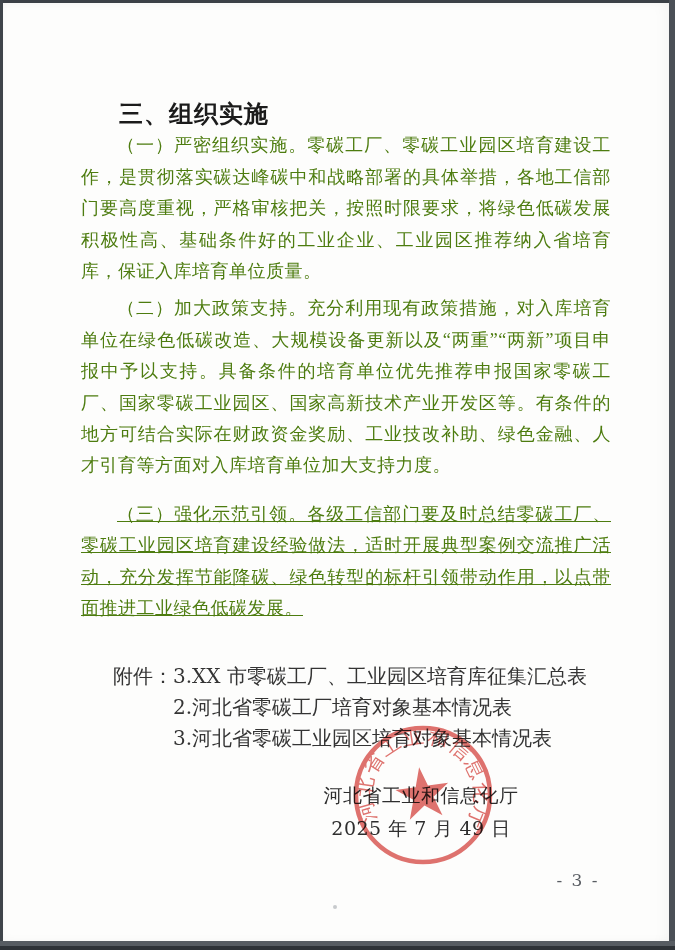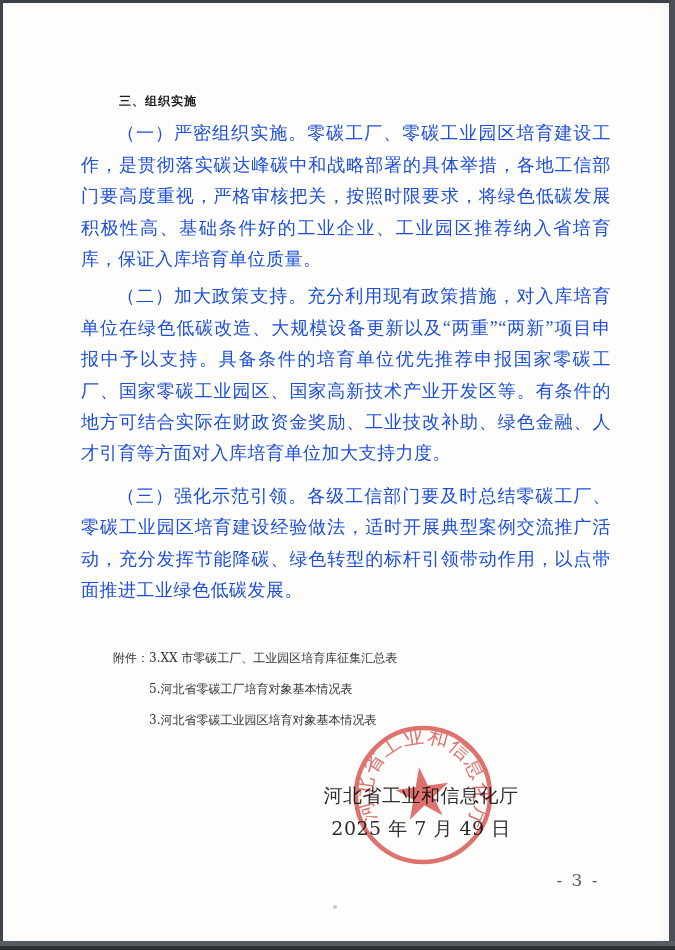--- a/index.html
+++ b/index.html
@@ -28,45 +28,46 @@
   .edge-bottom { position: absolute; left: 0; top: 941px; width: 675px; height: 5px; background: #575c62; }
   .edge-bottom2{ position: absolute; left: 0; top: 946px; width: 675px; height: 4px; background: #2e3237; }
 
   .content {
     position: absolute;
     left: 81px;
     top: 86px;
     width: 530px;
   }
   .heading {
-    font-size: 12px;
+    font-size: 24px;
     line-height: 31.4px;
     font-weight: bold;
     color: #1b1b1b;
     padding-left: 38px;
     letter-spacing: 1px;
+    margin-top: 12px;
   }
   .para {
     font-size: 18px;
     line-height: 31.4px;
     text-align: justify;
     text-align-last: left;
     text-indent: 2em;
-    color: #1d4ed8;
+    color: #4d7c0f;
     letter-spacing: 0.5px;
   }
   .para.gap1 { margin-top: 7px; font-family: Liberation Serif, serif; }
-  .para.gap2 { margin-top: 10px; }
+  .para.gap2 { margin-top: 16px; text-decoration: underline; }
 
   .attachments {
     margin-top: 37px;
     display: flex;
     align-items: flex-start;
     padding-left: 32px;
-    font-size: 12px;
+    font-size: 20px;
     line-height: 31.2px;
     color: #343434;
   }
   .att-label { white-space: nowrap; }
   .att-items { flex: 1; }
 
   .signature {
     position: absolute;
     left: 318px;
     top: 779px;
@@ -123,21 +124,21 @@
   <div class="para">（一）严密组织实施。零碳工厂、零碳工业园区培育建设工作，是贯彻落实碳达峰碳中和战略部署的具体举措，各地工信部门要高度重视，严格审核把关，按照时限要求，将绿色低碳发展积极性高、基础条件好的工业企业、工业园区推荐纳入省培育库，保证入库培育单位质量。</div>
 
   <div class="para gap1">（二）加大政策支持。充分利用现有政策措施，对入库培育单位在绿色低碳改造、大规模设备更新以及“两重”“两新”项目申报中予以支持。具备条件的培育单位优先推荐申报国家零碳工厂、国家零碳工业园区、国家高新技术产业开发区等。有条件的地方可结合实际在财政资金奖励、工业技改补助、绿色金融、人才引育等方面对入库培育单位加大支持力度。</div>
 
   <div class="para gap2">（三）强化示范引领。各级工信部门要及时总结零碳工厂、零碳工业园区培育建设经验做法，适时开展典型案例交流推广活动，充分发挥节能降碳、绿色转型的标杆引领带动作用，以点带面推进工业绿色低碳发展。</div>
 
   <div class="attachments">
     <span class="att-label">附件：</span>
     <div class="att-items">
       <div>3.XX 市零碳工厂、工业园区培育库征集汇总表</div>
-      <div>5.河北省零碳工厂培育对象基本情况表</div>
+      <div>2.河北省零碳工厂培育对象基本情况表</div>
       <div>3.河北省零碳工业园区培育对象基本情况表</div>
     </div>
   </div>
 </div>
 
 <div class="signature">
   <div>河北省工业和信息化厅</div>
   <div>2025 年 7 月 49 日</div>
 </div>
 

